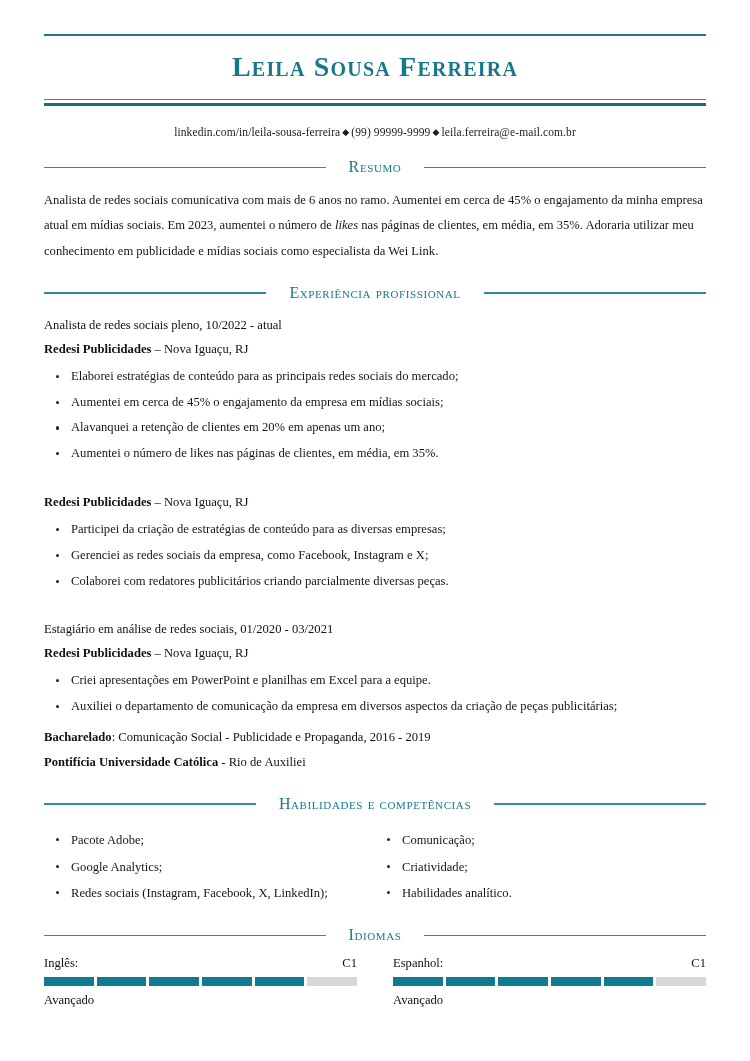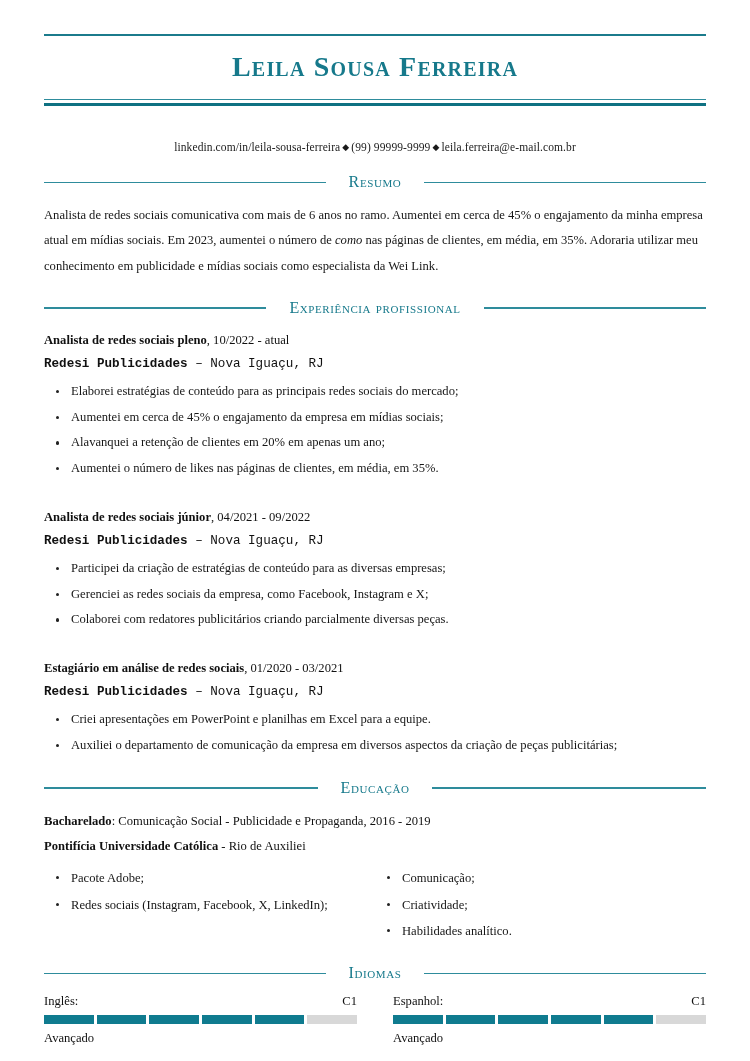--- a/index.html
+++ b/index.html
@@ -54,21 +54,21 @@
     background: #ffffff;
   }
   .header-double-rule .thick {
     height: 3.5px;
     background: #0f7182;
   }
   .contact {
     text-align: center;
     font-size: 11.5px;
     color: #1a1a1a;
-    padding-top: 35px;
+    padding-top: 20px;
     letter-spacing: 0.1px;
   }
   .contact .sep {
     font-size: 9px;
     vertical-align: 1.5px;
     padding: 0 2px;
   }
 
   
   .section-head {
@@ -103,26 +103,25 @@
   }
   .summary em { font-style: italic; }
 
   .job { margin-bottom: 5px; }
   .job + .job { margin-top: 24px; }
   .job-title {
     font-size: 12.6px;
     line-height: 1.9;
     color: #111;
   }
-  .job-title .strong { font-weight: bold; }
+  .job-title .strong { font-weight: normal; }
   .job-company {
     font-size: 12.6px;
     line-height: 1.9;
     color: #111;
-    font-family: Liberation Mono, monospace;
   }
   .job-company .strong { font-weight: bold; }
 
   ul.bullets {
     list-style: none;
     margin: 2px 0 0 0;
     padding: 0;
   }
   ul.bullets li {
     position: relative;
@@ -208,70 +207,70 @@
 
   <div class="contact">
     <span>linkedin.com/in/leila-sousa-ferreira</span><span class="sep">◆</span><span>(99) 99999-9999</span><span class="sep">◆</span><span>leila.ferreira@e-mail.com.br</span>
   </div>
 
   <div class="section-head">
     <div class="rule"></div>
     <div class="label">Resumo</div>
     <div class="rule"></div>
   </div>
-  <div class="summary"><span>Analista de redes sociais comunicativa com mais de 6 anos no ramo. Aumentei em cerca de 45% o engajamento da minha empresa atual em mídias sociais. Em 2023, aumentei o número de </span><em>como</em><span> nas páginas de clientes, em média, em 35%. Adoraria utilizar meu conhecimento em publicidade e mídias sociais como especialista da Wei Link.</span></div>
+  <div class="summary"><span>Analista de redes sociais comunicativa com mais de 6 anos no ramo. Aumentei em cerca de 45% o engajamento da minha empresa atual em mídias sociais. Em 2023, aumentei o número de </span><em>likes</em><span> nas páginas de clientes, em média, em 35%. Adoraria utilizar meu conhecimento em publicidade e mídias sociais como especialista da Wei Link.</span></div>
 
   <div class="section-head">
     <div class="rule"></div>
     <div class="label">Experiência profissional</div>
     <div class="rule"></div>
   </div>
 
   <div id="experience-list">
       <div class="job">
         <div class="job-title"><span class="strong">Analista de redes sociais pleno</span><span>, 10/2022 - atual</span></div>
         <div class="job-company"><span class="strong">Redesi Publicidades</span><span> – Nova Iguaçu, RJ</span></div>
         <ul class="bullets">
           <li>Elaborei estratégias de conteúdo para as principais redes sociais do mercado;</li>
           <li>Aumentei em cerca de 45% o engajamento da empresa em mídias sociais;</li>
           <li>Alavanquei a retenção de clientes em 20% em apenas um ano;</li>
           <li>Aumentei o número de likes nas páginas de clientes, em média, em 35%.</li>
         </ul>
       </div>
       <div class="job">
-        <div class="job-title"><span class="strong">Analista de redes sociais júnior</span><span>, 04/2021 - 09/2022</span></div>
         <div class="job-company"><span class="strong">Redesi Publicidades</span><span> – Nova Iguaçu, RJ</span></div>
         <ul class="bullets">
           <li>Participei da criação de estratégias de conteúdo para as diversas empresas;</li>
           <li>Gerenciei as redes sociais da empresa, como Facebook, Instagram e X;</li>
           <li>Colaborei com redatores publicitários criando parcialmente diversas peças.</li>
         </ul>
       </div>
       <div class="job">
         <div class="job-title"><span class="strong">Estagiário em análise de redes sociais</span><span>, 01/2020 - 03/2021</span></div>
         <div class="job-company"><span class="strong">Redesi Publicidades</span><span> – Nova Iguaçu, RJ</span></div>
         <ul class="bullets">
           <li>Criei apresentações em PowerPoint e planilhas em Excel para a equipe.</li>
           <li>Auxiliei o departamento de comunicação da empresa em diversos aspectos da criação de peças publicitárias;</li>
         </ul>
       </div>
     </div>
 
-  <div class="section-head">
-    <div class="rule"></div>
-    <div class="label">Educação</div>
-    <div class="rule"></div>
-  </div>
   <div class="edu-line"><span class="strong">Bacharelado</span><span>: Comunicação Social - Publicidade e Propaganda, 2016 - 2019</span></div>
   <div class="edu-line"><span class="strong">Pontifícia Universidade Católica</span><span> - Rio de Auxiliei</span></div>
 
+  <div class="section-head">
+    <div class="rule"></div>
+    <div class="label">Habilidades e competências</div>
+    <div class="rule"></div>
+  </div>
   <div class="skills-cols">
     <div class="col">
       <ul class="bullets" id="skills-left">
           <li>Pacote Adobe;</li>
+          <li>Google Analytics;</li>
           <li>Redes sociais (Instagram, Facebook, X, LinkedIn);</li>
         </ul>
     </div>
     <div class="col">
       <ul class="bullets" id="skills-right">
           <li>Comunicação;</li>
           <li>Criatividade;</li>
           <li>Habilidades analítico.</li>
         </ul>
     </div>

